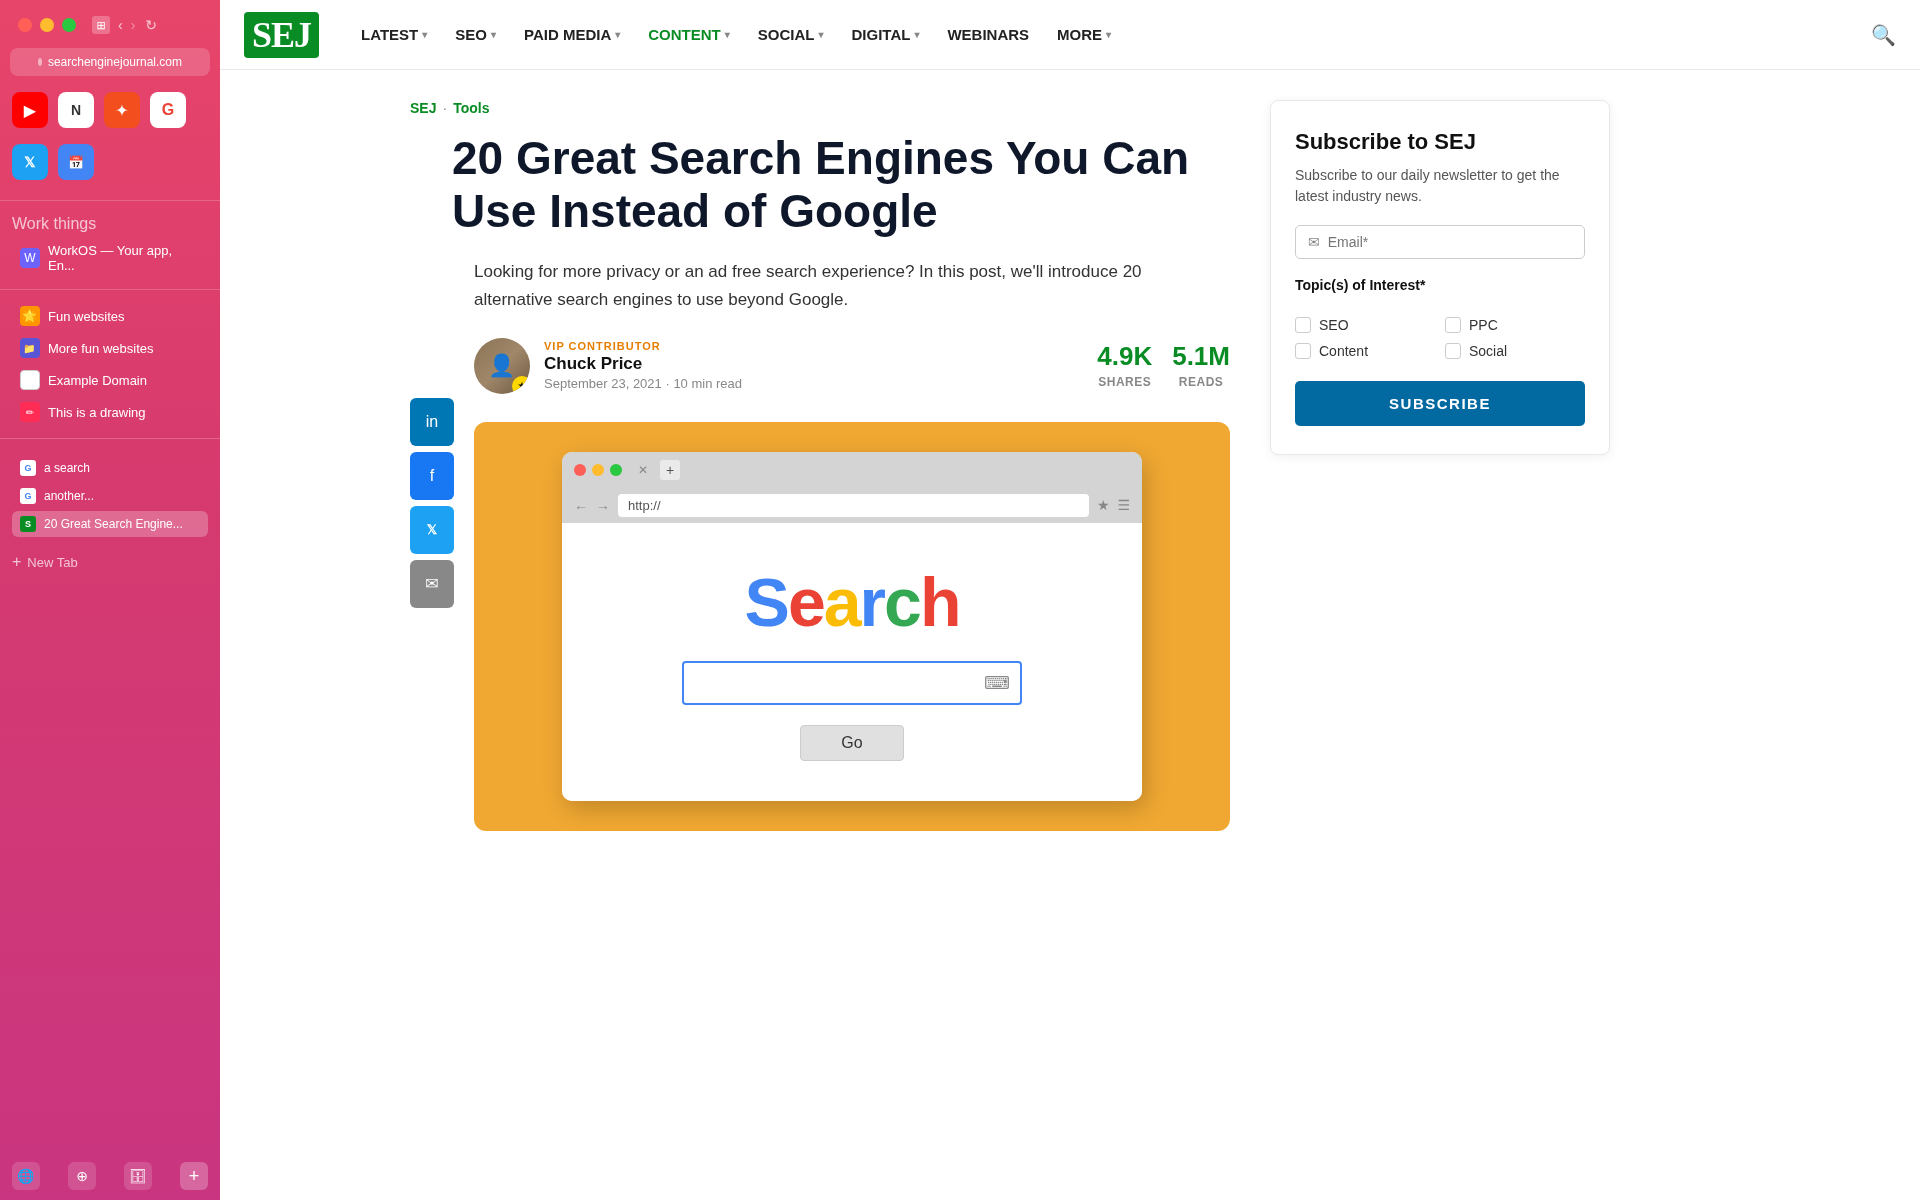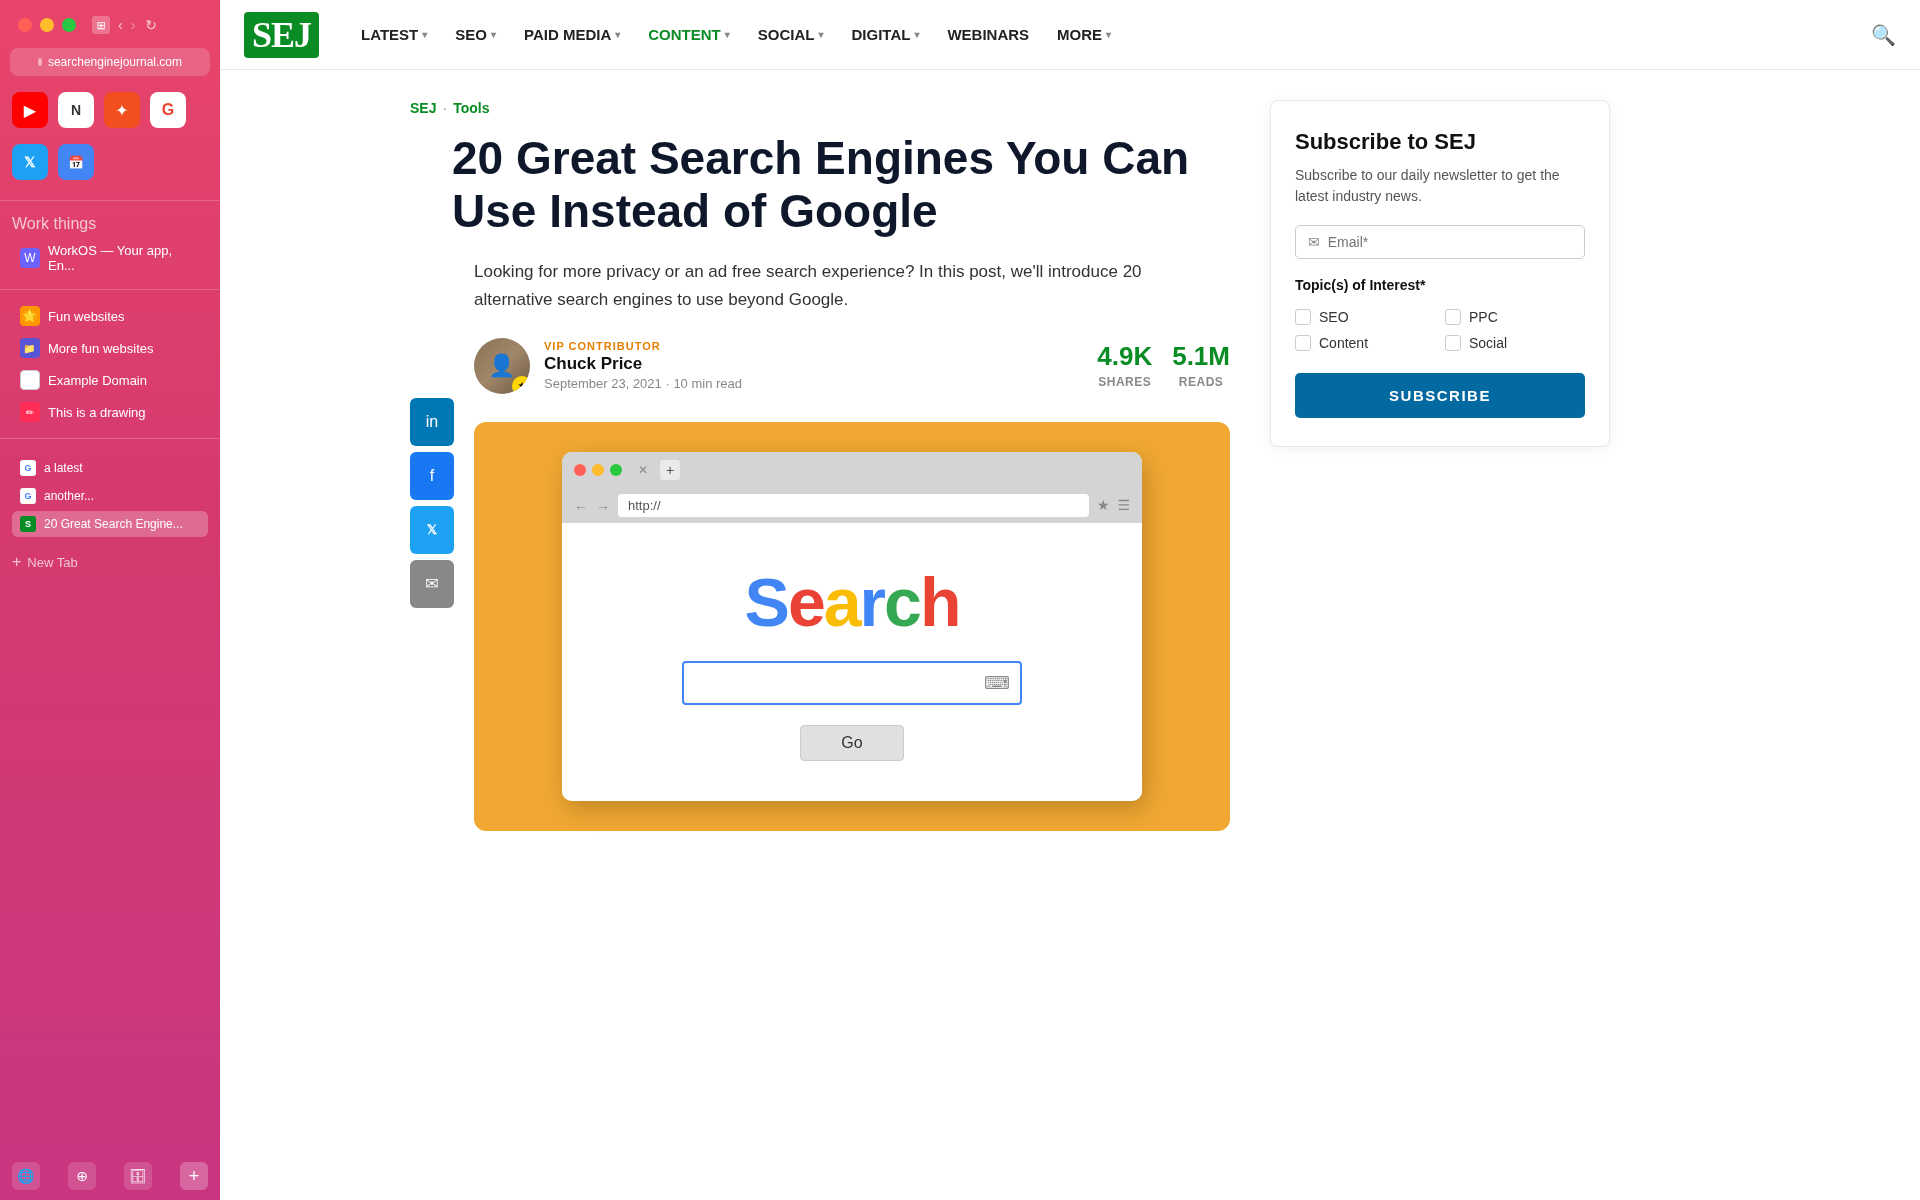--- a/index.html
+++ b/index.html
@@ -519,21 +519,21 @@
       border: none;
       outline: none;
       font-size: 14px;
       color: #333;
       flex: 1;
     }
     .topics-label {
       font-size: 14px;
       font-weight: 700;
       color: #111;
-      margin-bottom: 16px;
+      margin-bottom: 24px;
     }
     .topics-grid {
       display: grid;
       grid-template-columns: 1fr 1fr;
       gap: 10px;
       margin-bottom: 22px;
     }
     .topic-item {
       display: flex;
       align-items: center;
@@ -627,21 +627,21 @@
       <div class="sidebar-item-icon icon-drawing" style="font-size:10px;">✏</div>
       <span>This is a drawing</span>
     </div>
   </div>
 
   <div class="sidebar-divider"></div>
 
   <div class="sidebar-tabs-section">
     <div class="sidebar-tab-item">
       <div class="tab-favicon tf-google" style="font-size:9px; font-weight:700;">G</div>
-      <span>a latest</span>
+      <span>a search</span>
     </div>
     <div class="sidebar-tab-item">
       <div class="tab-favicon tf-google" style="font-size:9px; font-weight:700;">G</div>
       <span>another...</span>
     </div>
     <div class="sidebar-tab-item current">
       <div class="tab-favicon tf-sej" style="font-size:9px; font-weight:700;">S</div>
       <span>20 Great Search Engine...</span>
     </div>
   </div>

